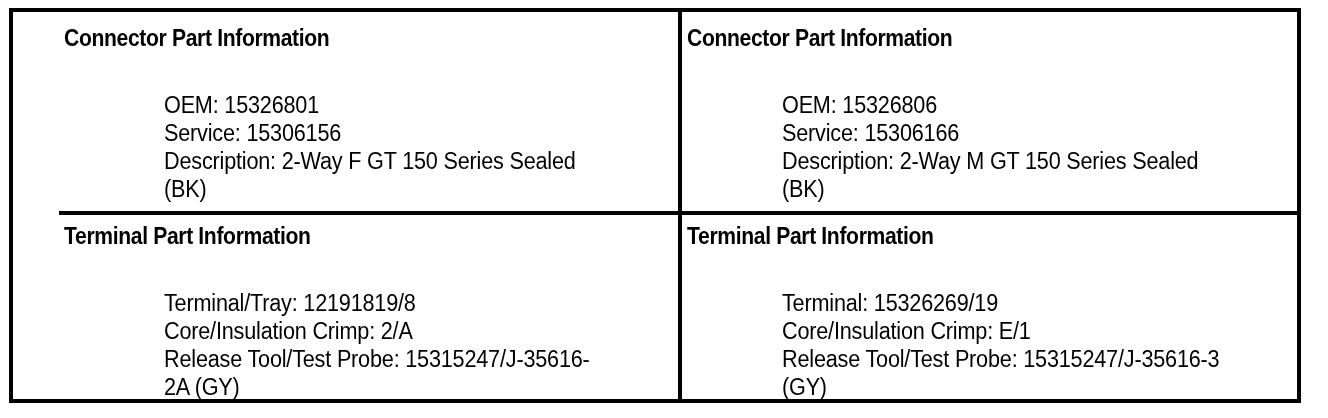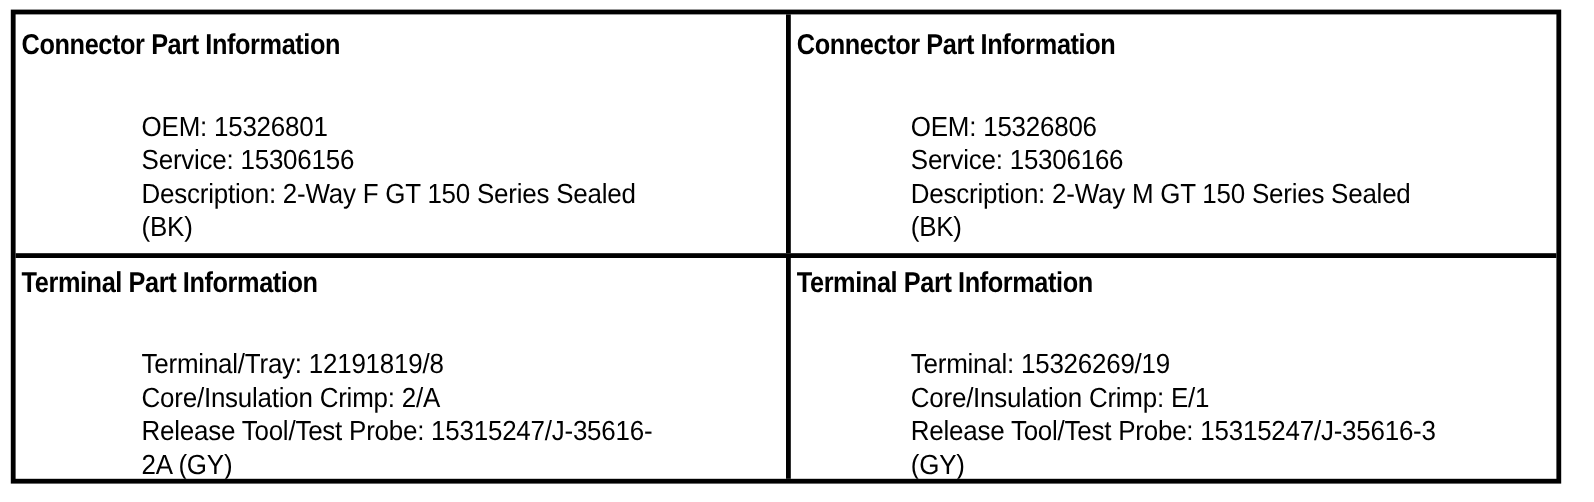--- a/index.html
+++ b/index.html
@@ -27,20 +27,21 @@
     position: absolute;
     left: 9px;
     top: 8px;
     width: 1292px;      
     height: 395px;
     border: 4px solid #000000;
     box-sizing: border-box;
     display: flex;
     flex-direction: column;
     background: #ffffff;
+    padding-left: 46px;
   }
 
   .table-row {
     display: flex;
     flex-direction: row;
     flex: 0 0 auto;
     box-sizing: border-box;
   }
   .table-row.row-top {
     height: 199px;

